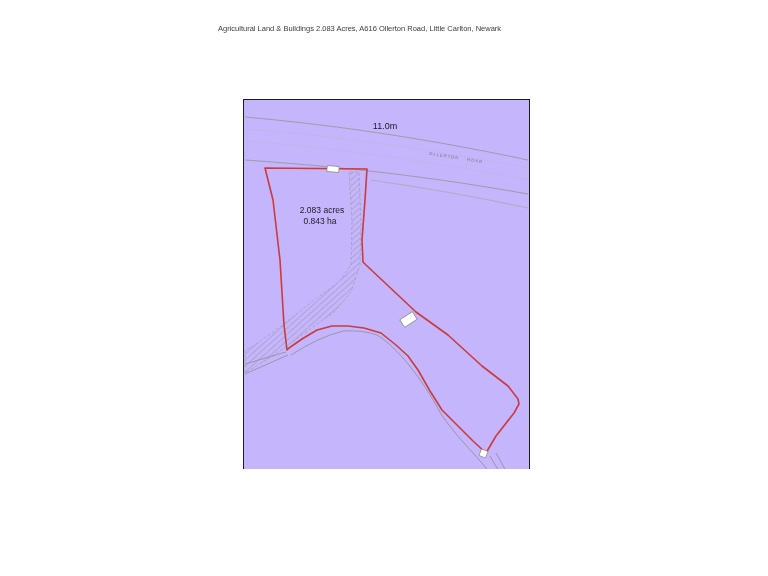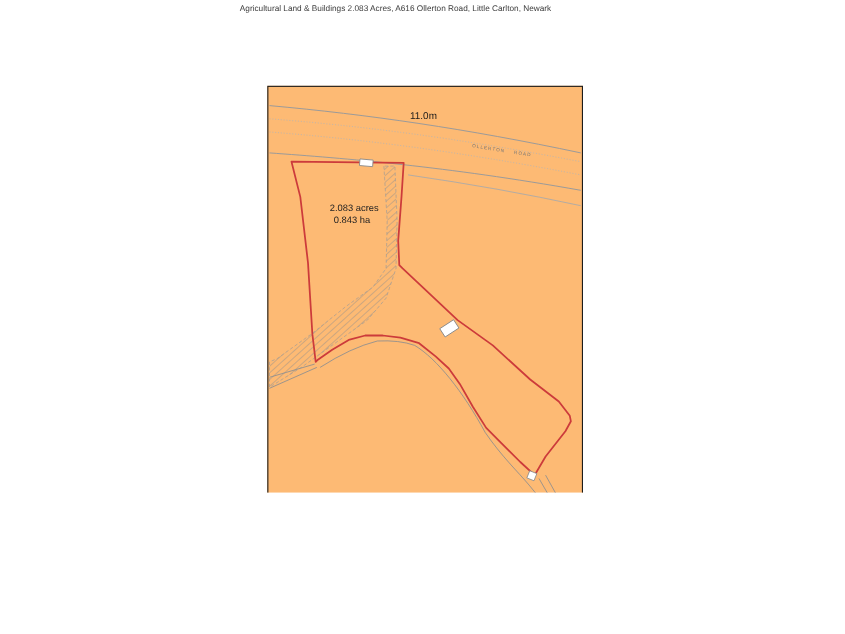--- a/index.html
+++ b/index.html
@@ -1,21 +1,21 @@
 <!DOCTYPE html>
 <html><head>
 <meta charset="utf-8">
 <style>
   html,body{margin:0;padding:0;background:#ffffff;}
   #page{position:relative;width:768px;height:448px;background:#ffffff;
-        font-family:"Liberation Sans",sans-serif;overflow:hidden;}
+        font-family:"Liberation Sans",sans-serif;overflow:hidden;margin-top:21px;}
   .title-block{position:absolute;left:218px;top:3px;width:330px;
         font-size:7.5px;line-height:9.5px;color:#3c3c3c;}
   .map-frame{position:absolute;left:243px;top:78px;width:285px;height:417px;
-        border:1.5px solid #1c1c1c;background:#fdba74;}
+        border:1.5px solid #1c1c1c;background:#c4b5fd;}
   .map-frame svg{position:absolute;left:0;top:0;}
   .scalebar{position:absolute;left:7px;top:404px;width:100px;}
   .scalebar-labels{position:relative;height:7px;font-size:4.6px;color:#555;}
   .sb-zero{position:absolute;left:0;top:0;}
   .sb-mid{position:absolute;left:40px;top:0;}
   .sb-end{position:absolute;left:81px;top:0;}
   .scalebar-bar{margin-top:1px;width:86px;height:5px;border:0.6px solid #444;
         display:flex;}
   .sb-seg{flex:1;height:100%;}
   .sb-w{background:#ffffff;} .sb-b{background:#111111;}

